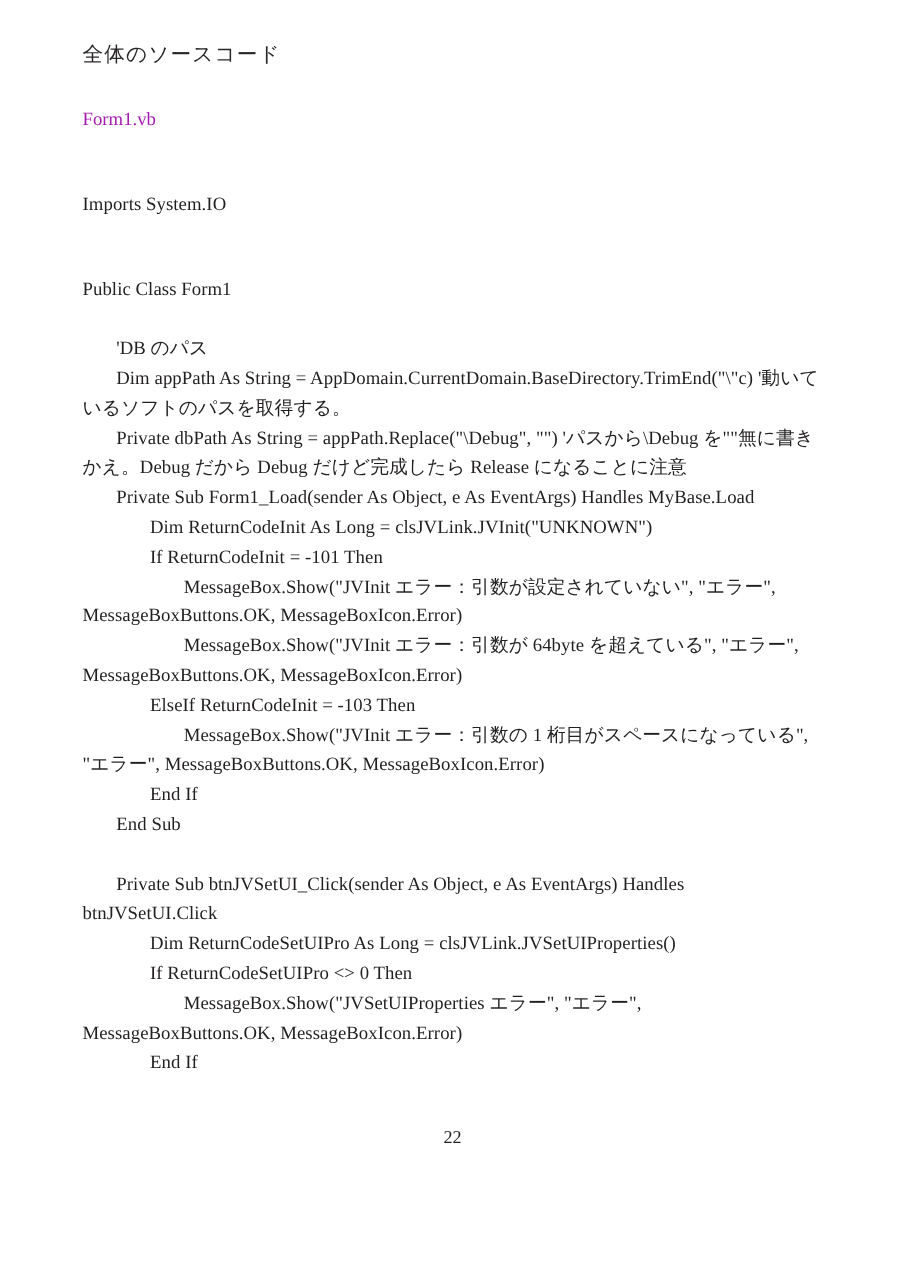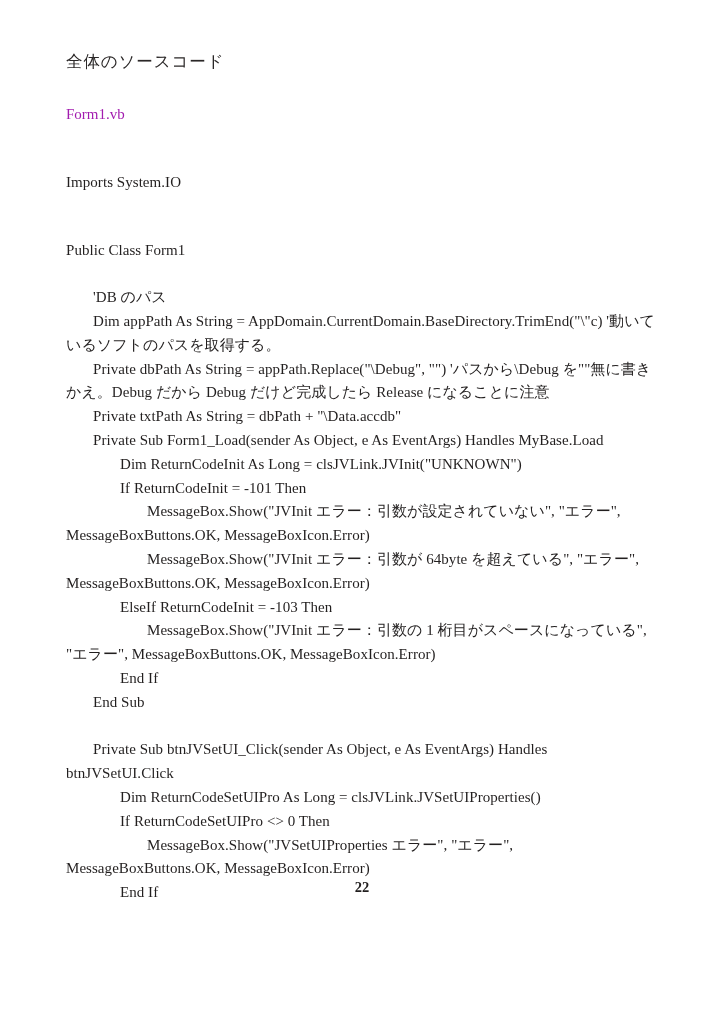--- a/index.html
+++ b/index.html
@@ -19,21 +19,21 @@
     width: 724px;
     height: 1024px;
     background: #ffffff;
     overflow: hidden;
     box-sizing: border-box;
   }
 
   .content {
     position: absolute;
     left: 66px;
-    top: 50px;
+    top: 32px;
     width: 592px;
   }
 
   
   .doc-title {
     font-size: 16.5px;
     line-height: 24px;
     letter-spacing: 0.9px;
     color: #2a2727;
     margin: 0 0 29px 0;
@@ -72,47 +72,45 @@
   .blank-line {
     display: block;
     height: 23.8px;
   }
 
   
   .page-number {
     position: absolute;
     left: 0;
     right: 0;
-    top: 877px;
+    top: 900px;
     text-align: center;
     font-size: 14.5px;
     line-height: 20px;
     color: #221f1f;
-    font-weight: bold;
   }
 </style>
 </head>
 <body>
 
 <div class="page">
 
   <div class="content">
 
     <h1 class="doc-title">全体のソースコード</h1>
 
     <div class="file-name">Form1.vb</div>
 
     <div class="code-block">
         <span class="code-line ind-0">Imports System.IO</span>
         <span class="code-line ind-0">Public Class Form1</span>
         <span class="blank-line"></span>
         <span class="code-line ind-1">'DB のパス</span>
         <span class="code-line ind-1">Dim appPath As String = AppDomain.CurrentDomain.BaseDirectory.TrimEnd("\"c) '動いているソフトのパスを取得する。</span>
         <span class="code-line ind-1">Private dbPath As String = appPath.Replace("\Debug", "") 'パスから\Debug を""無に書きかえ。Debug だから Debug だけど完成したら Release になることに注意</span>
-        <span class="code-line ind-1">Private txtPath As String = dbPath + "\Data.accdb"</span>
         <span class="code-line ind-1">Private Sub Form1_Load(sender As Object, e As EventArgs) Handles MyBase.Load</span>
         <span class="code-line ind-2">Dim ReturnCodeInit As Long = clsJVLink.JVInit("UNKNOWN")</span>
         <span class="code-line ind-2">If ReturnCodeInit = -101 Then</span>
         <span class="code-line ind-3">MessageBox.Show("JVInit エラー：引数が設定されていない", "エラー", MessageBoxButtons.OK, MessageBoxIcon.Error)</span>
         <span class="code-line ind-3">MessageBox.Show("JVInit エラー：引数が 64byte を超えている", "エラー", MessageBoxButtons.OK, MessageBoxIcon.Error)</span>
         <span class="code-line ind-2">ElseIf ReturnCodeInit = -103 Then</span>
         <span class="code-line ind-3">MessageBox.Show("JVInit エラー：引数の 1 桁目がスペースになっている", "エラー", MessageBoxButtons.OK, MessageBoxIcon.Error)</span>
         <span class="code-line ind-2">End If</span>
         <span class="code-line ind-1">End Sub</span>
         <span class="blank-line"></span>

